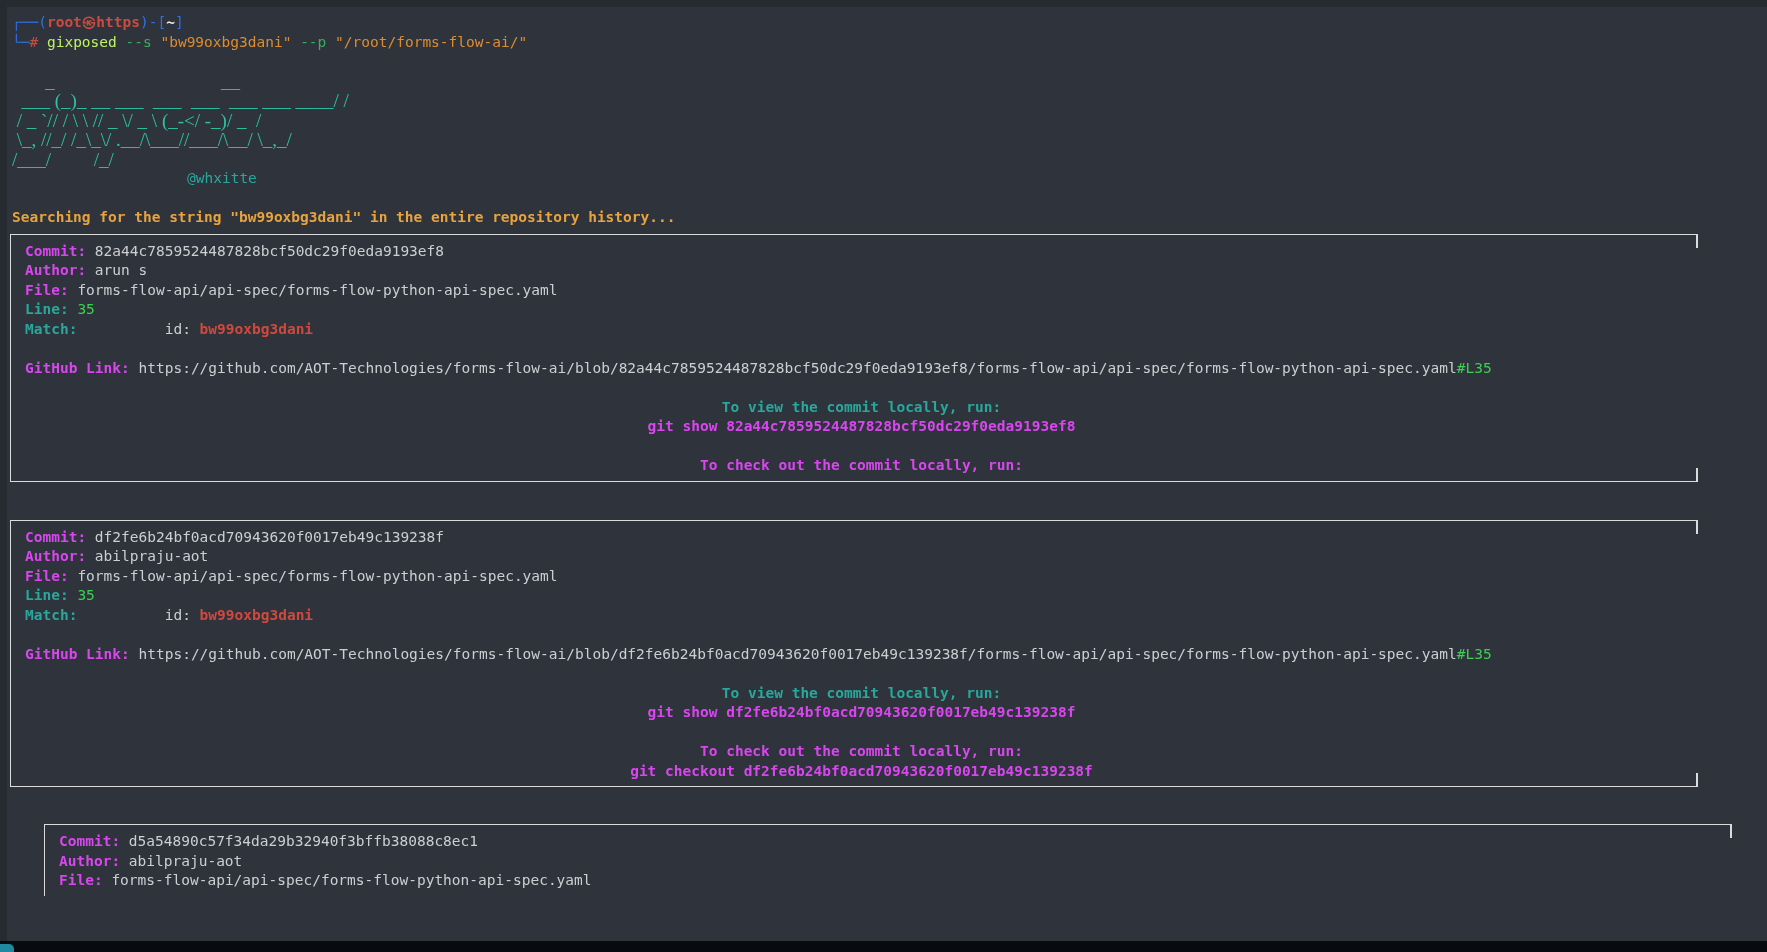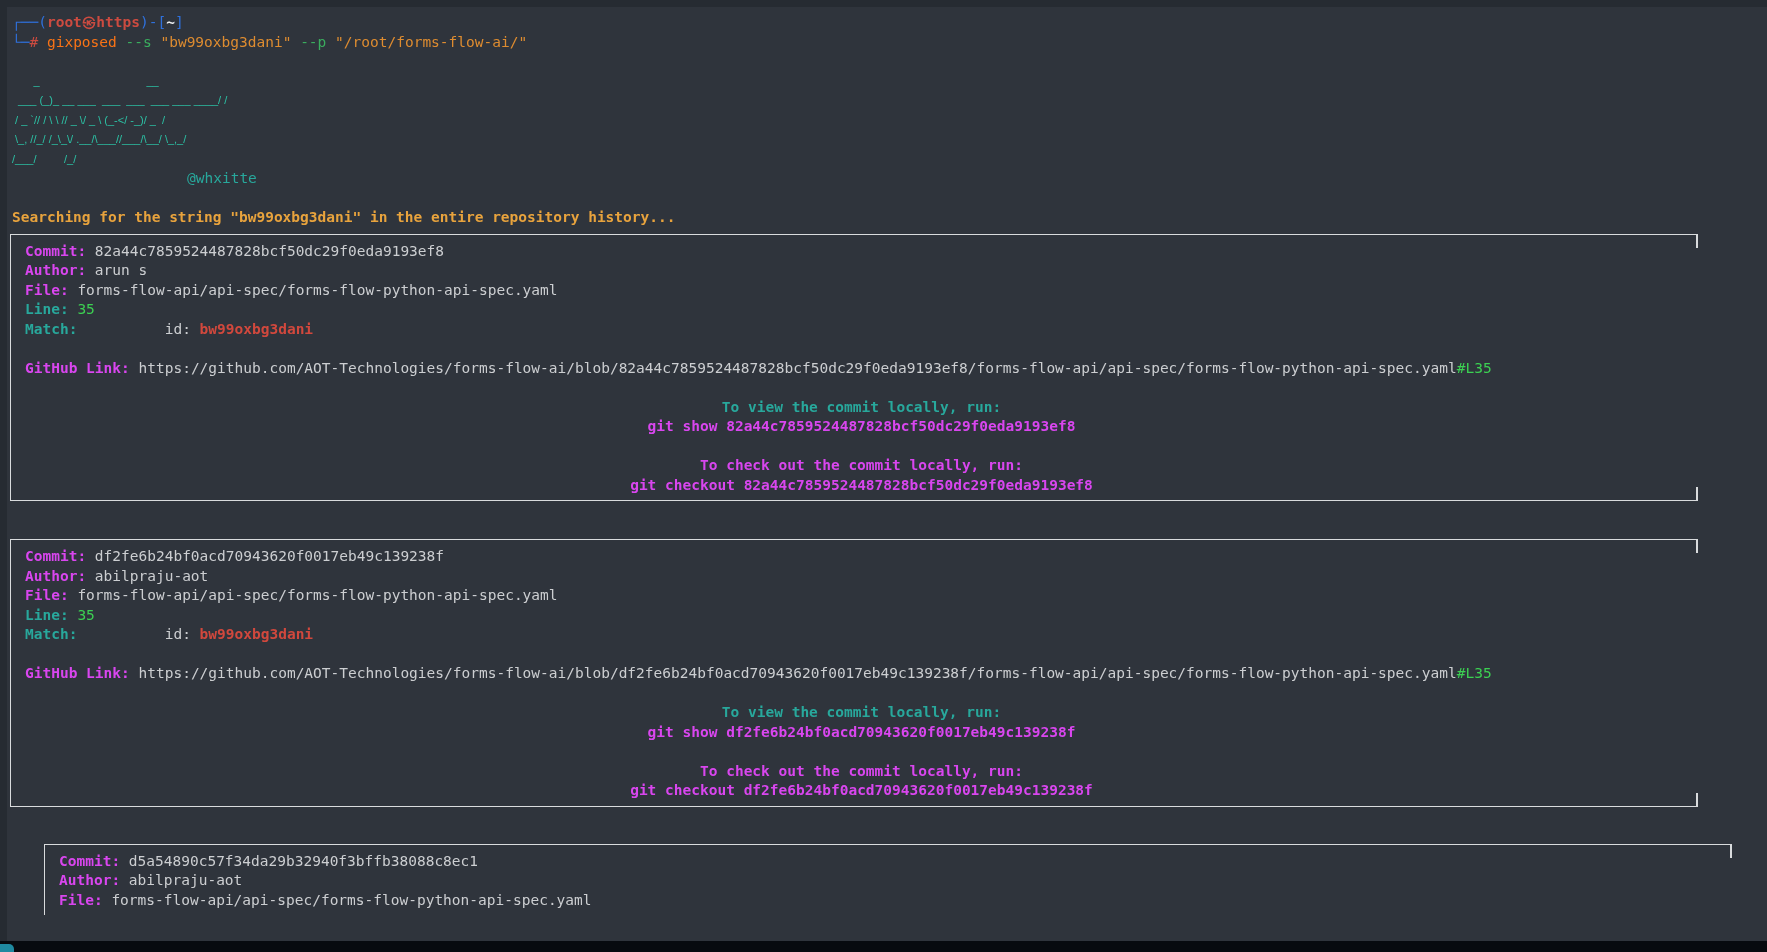--- a/index.html
+++ b/index.html
@@ -10,29 +10,29 @@
     font-size:14.5px;
     color:#d2d4d6;
     overflow:hidden;
     position:relative;
   }
   .frame-top { position:absolute; top:0; left:0; right:0; height:7px; background:#262b32; }
   .frame-left { position:absolute; top:0; left:0; bottom:0; width:7px; background:#262b32; }
   .term { position:absolute; inset:0; padding:13px 0 0 12px; }
   .row { line-height:19.5px; min-height:19.5px; white-space:normal; }
   pre.art {
-    font-family:Liberation Sans, sans-serif;
-    font-size:11px; line-height:19.5px;
+    font-family:Liberation Serif, serif;
+    font-size:19px; line-height:19.5px;
     color:#2cc2a5; white-space:pre;
   }
   .credit { color:#28a89c; padding-left:175px; }
   .blue { color:#2f71dd; }
   .red  { color:#cc4b40; font-weight:bold; }
   .redplain { color:#cc4b40; }
-  .teal { color:#f97316; }
+  .teal { color:#bef264; }
   .tealb { color:#28a89c; font-weight:bold;text-align:center; }
   .grn  { color:#2ec96c; }
   .grnb2 { color:#3cd052; }
   .flag { color:#3aad5e; }
   .yel  { color:#e8a33d; font-weight:bold; }
   .org  { color:#de8c30; }
   .wb   { color:#d946ef; font-weight:bold;text-align:center; }
   .val  { color:#ccced1; }
   .white { color:#eceeef; font-weight:bold; }
   .matchred { color:#d1483d; font-weight:bold; }
@@ -91,21 +91,20 @@
     <div class="row"><span class="wb">File:</span> <span class="val">forms-flow-api/api-spec/forms-flow-python-api-spec.yaml</span></div>
     <div class="row"><span class="tealb">Line:</span> <span class="grnb2">35</span></div>
     <div class="row"><span class="tealb">Match:</span><span class="val pre">          id: </span><span class="matchred">bw99oxbg3dani</span></div>
     <div class="row"></div>
     <div class="row"><span class="wb">GitHub Link:</span> <span class="val">https://github.com/AOT-Technologies/forms-flow-ai/blob/82a44c7859524487828bcf50dc29f0eda9193ef8/forms-flow-api/api-spec/forms-flow-python-api-spec.yaml</span><span class="grnb2">#L35</span></div>
     <div class="row"></div>
     <div class="row tealb">To view the commit locally, run:</div>
     <div class="row wb">git show 82a44c7859524487828bcf50dc29f0eda9193ef8</div>
     <div class="row"></div>
     <div class="row wb">To check out the commit locally, run:</div>
-    <div class="row wb">git checkout 82a44c7859524487828bcf50dc29f0eda9193ef8</div>
   </div>
 
   <div class="cbox box2">
     <div class="row"><span class="wb">Commit:</span> <span class="val">df2fe6b24bf0acd70943620f0017eb49c139238f</span></div>
     <div class="row"><span class="wb">Author:</span> <span class="val">abilpraju-aot</span></div>
     <div class="row"><span class="wb">File:</span> <span class="val">forms-flow-api/api-spec/forms-flow-python-api-spec.yaml</span></div>
     <div class="row"><span class="tealb">Line:</span> <span class="grnb2">35</span></div>
     <div class="row"><span class="tealb">Match:</span><span class="val pre">          id: </span><span class="matchred">bw99oxbg3dani</span></div>
     <div class="row"></div>
     <div class="row"><span class="wb">GitHub Link:</span> <span class="val">https://github.com/AOT-Technologies/forms-flow-ai/blob/df2fe6b24bf0acd70943620f0017eb49c139238f/forms-flow-api/api-spec/forms-flow-python-api-spec.yaml</span><span class="grnb2">#L35</span></div>

